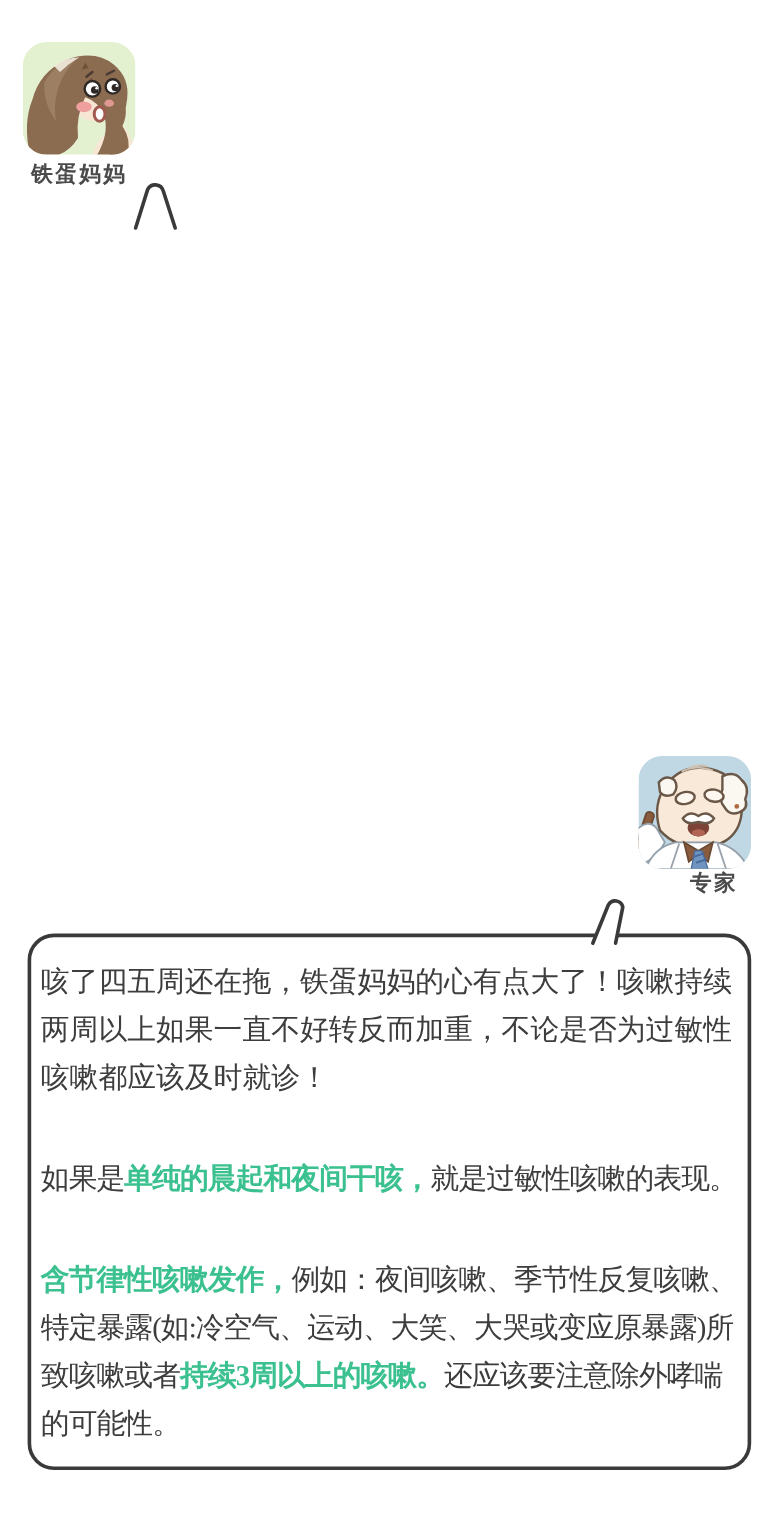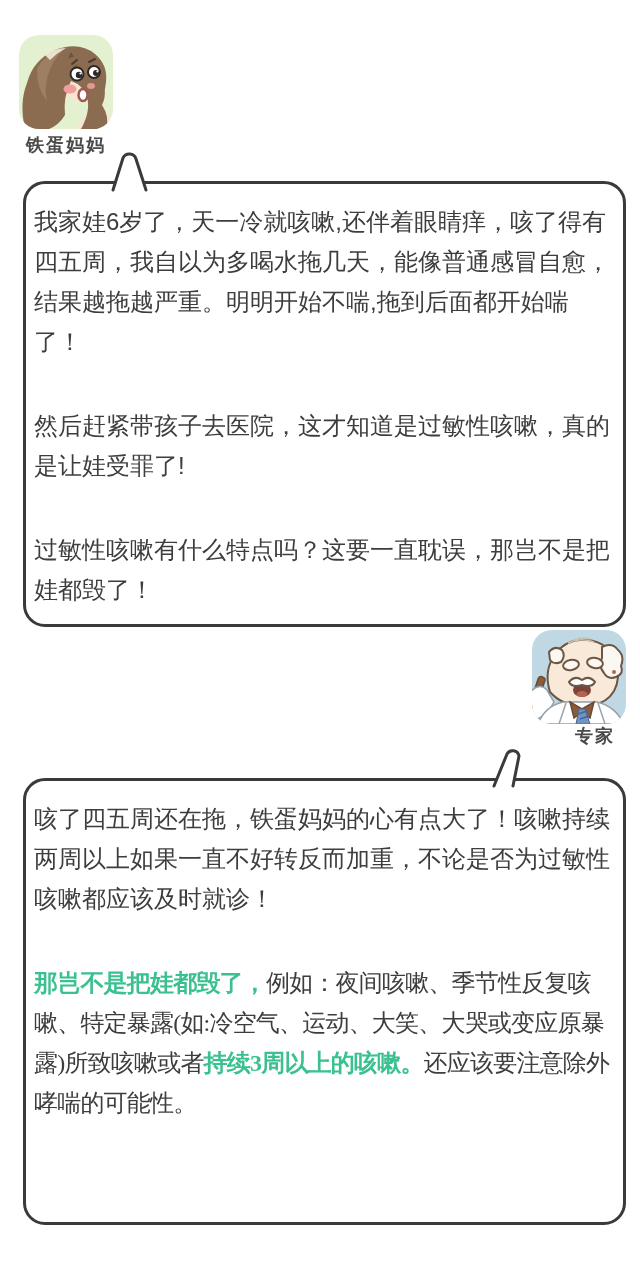--- a/index.html
+++ b/index.html
@@ -85,25 +85,20 @@
 
       <ellipse cx="64" cy="60" rx="4.5" ry="6" fill="#ffffff" stroke="#a05a50" stroke-width="2.5"></ellipse>
     </svg>
   </div>
   <div class="speaker-name name-mom">铁蛋妈妈</div>
 
   <svg class="tail tail1" width="70" height="52" viewBox="0 0 70 52">
     <path d="M13,46 L23,14 A7,7 0 0 1 36,15 L46,46" fill="#ffffff" stroke="#3a3a3a" stroke-width="3" stroke-linecap="round" stroke-linejoin="round"></path>
   </svg>
 
-  <div class="bubble bubble1">
-      <p class="para"><span>我家娃6岁了，天一冷就咳嗽,还伴着眼睛痒，咳了得有四五周，我自以为多喝水拖几天，能像普通感冒自愈，结果越拖越严重。明明开始不喘,拖到后面都开始喘了！</span></p>
-      <p class="para"><span>然后赶紧带孩子去医院，这才知道是过敏性咳嗽，真的是让娃受罪了!</span></p>
-      <p class="para"><span>过敏性咳嗽有什么特点吗？这要一直耽误，那岂不是把娃都毁了！</span></p>
-    </div>
 
   <div class="avatar avatar-expert">
     <svg viewBox="0 0 94 94">
       <rect x="0" y="0" width="94" height="94" class="js-expert-bg" fill="#bfd8e4"></rect>
 
       <rect x="2" y="46" width="7" height="32" rx="3" transform="rotate(18 5 62)" fill="#8a5c3d" stroke="#6b4a33" stroke-width="1.5"></rect>
       <path d="M-2,94 L-2,62 Q8,52 15,60 L22,72 Q16,84 4,90 Z" fill="#ffffff" stroke="#93a0ab" stroke-width="1.5"></path>
 
       <path d="M18,62 Q11,40 24,23 Q36,8 55,10 Q77,12 84,32 Q89,48 82,61 Q75,73 60,75 Q33,79 18,62 Z" fill="#f9e9d9" stroke="#6b5747" stroke-width="2"></path>
 
@@ -132,16 +127,17 @@
     </svg>
   </div>
   <div class="speaker-name name-expert">专家</div>
 
   <svg class="tail tail2" width="70" height="52" viewBox="0 0 70 52">
     <path d="M16,46 L29,14 A6.5,6.5 0 0 1 41,16 L35,46" fill="#ffffff" stroke="#3a3a3a" stroke-width="3" stroke-linecap="round" stroke-linejoin="round"></path>
   </svg>
 
   <div class="bubble bubble2">
       <p class="para"><span>咳了四五周还在拖，铁蛋妈妈的心有点大了！咳嗽持续两周以上如果一直不好转反而加重，不论是否为过敏性咳嗽都应该及时就诊！</span></p>
-      <p class="para"><span class="em-green">那岂不是把娃都毁了，</span><span>例如：夜间咳嗽、季节性反复咳嗽、特定暴露(如:冷空气、运动、大笑、大哭或变应原暴露)所致咳嗽或者</span><span class="em-green">持续3周以上的咳嗽。</span><span>还应该要注意除外哮喘的可能性。</span></p>
+      <p class="para"><span>如果是</span><span class="em-green">单纯的晨起和夜间干咳，</span><span>就是过敏性咳嗽的表现。</span></p>
+      <p class="para"><span class="em-green">含节律性咳嗽发作，</span><span>例如：夜间咳嗽、季节性反复咳嗽、特定暴露(如:冷空气、运动、大笑、大哭或变应原暴露)所致咳嗽或者</span><span class="em-green">持续3周以上的咳嗽。</span><span>还应该要注意除外哮喘的可能性。</span></p>
     </div>
 
 </div>
 
 </body></html>

